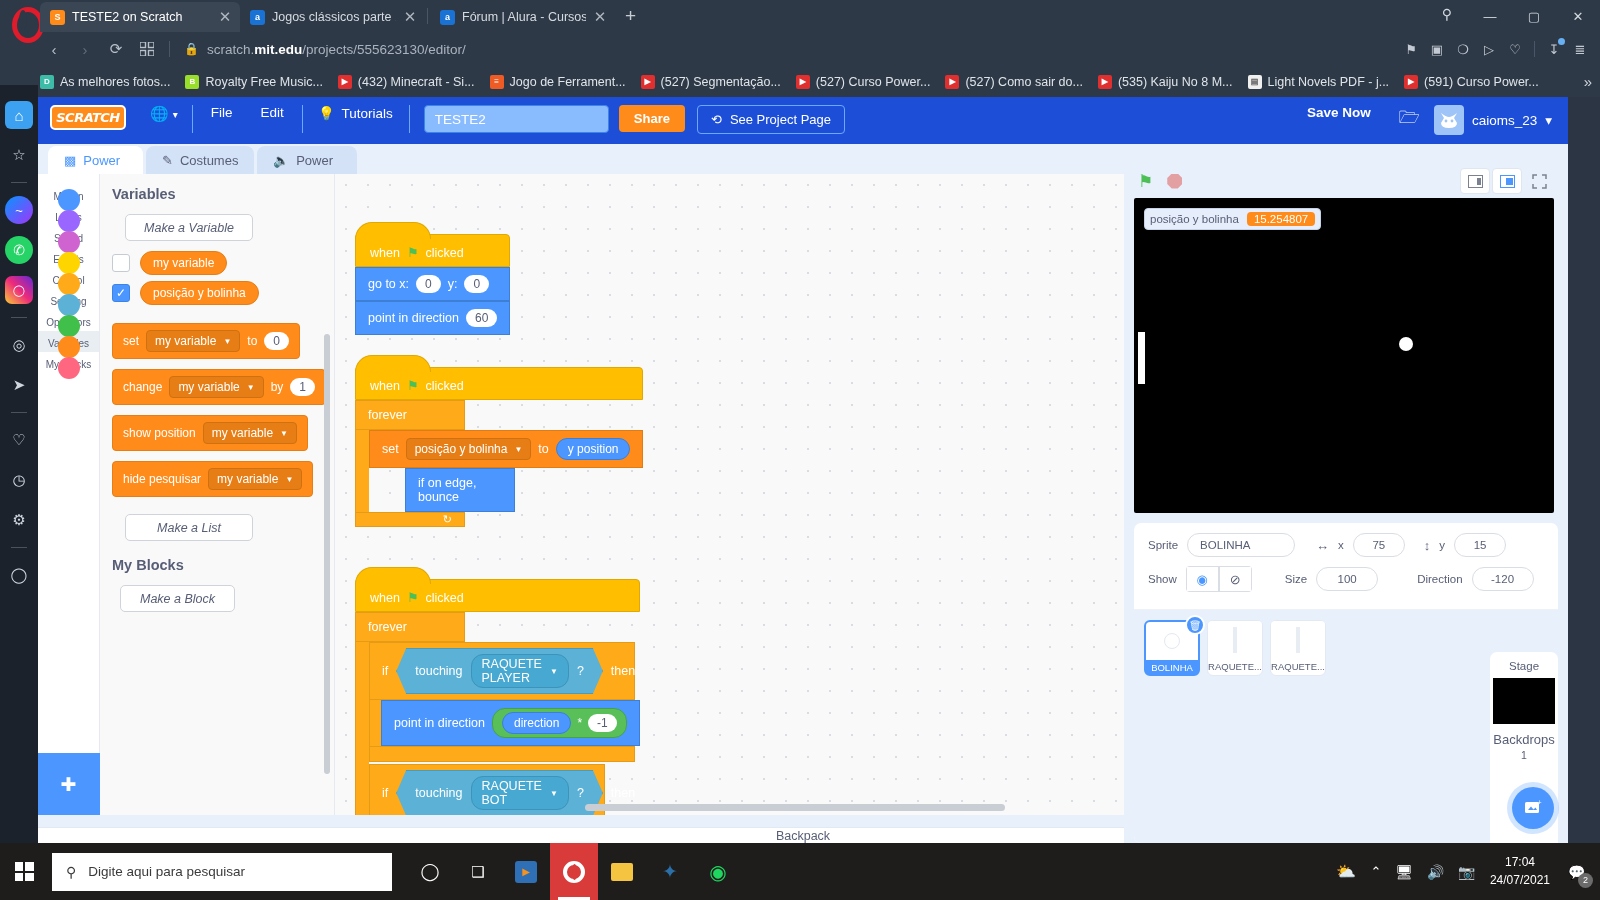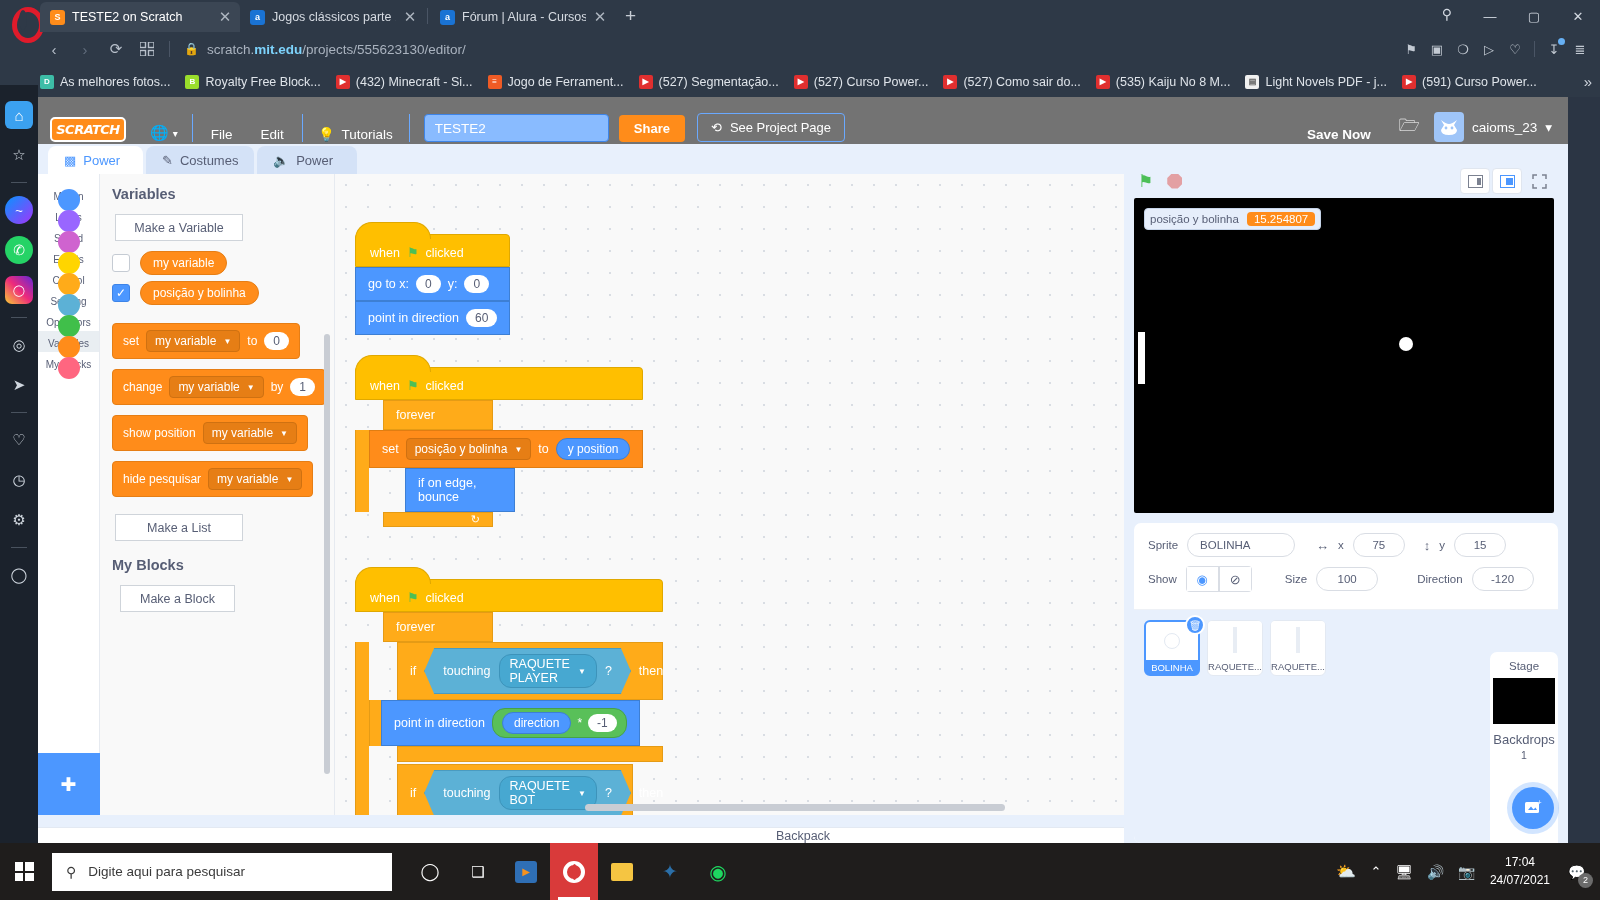--- a/index.html
+++ b/index.html
@@ -29,21 +29,21 @@
   .tab-sep { width:1px; height:16px; background:#4a5565; align-self:center; margin:0 2px; }
   .newtab { color:#c6ccd4; font-size:19px; padding:0 10px; align-self:center; }
 
   .navbar { position:absolute; left:40px; top:32px; height:34px; right:0; display:flex; align-items:center; gap:3px; }
   .navbtn { width:28px; height:28px; display:flex; align-items:center; justify-content:center;
     color:#b8c0cb; font-size:15px; }
   .navbtn.disabled { color:#626e7e; }
   .addressbar { flex:1; display:flex; align-items:center; gap:8px; margin-left:6px; }
   .lock { color:#c2c9d2; font-size:12px; }
   .urltext { font-size:13.5px; color:#aab3bf; white-space:nowrap; }
-  .urltext b { color:#7dd3fc; font-weight:bold; }
+  .urltext b { color:#ffffff; font-weight:bold; }
   .toolbar-icons { display:flex; align-items:center; gap:2px; padding-right:8px; }
   .ticon { width:24px; height:24px; display:flex; align-items:center; justify-content:center;
     color:#c3cad3; font-size:13px; position:relative; }
   .ticon .dot { position:absolute; right:1px; top:1px; width:7px; height:7px; border-radius:50%; background:#67b0f4; }
   .vsep { width:1px; height:16px; background:#4a5565; margin:0 5px; }
 
   .winctl { position:absolute; right:0; top:0; height:32px; display:flex; align-items:center; }
   .winctl div { width:44px; height:32px; display:flex; align-items:center; justify-content:center;
     color:#d3d9e1; font-size:13px; }
   .search-glass { position:absolute; right:148px; top:6px; color:#d3d9e1; font-size:14px; }
@@ -59,21 +59,21 @@
   .opera-sidebar { position:absolute; left:0; top:85px; width:38px; bottom:57px; background:#1b222c;
     display:flex; flex-direction:column; align-items:center; padding-top:10px; gap:0; }
   .sb-item { width:28px; height:28px; margin:6px 0; display:flex; align-items:center;
     justify-content:center; color:#cfd6de; border-radius:6px; font-size:15px; }
   .sb-item.active { background:#3ba1f0; color:#fff; }
   .sb-div { width:16px; height:1px; background:#49525e; margin:7px 0; }
 
   
   .scratch-app { position:absolute; left:38px; top:97px; width:1530px; bottom:57px; background:#e8f0fc; overflow:hidden; }
 
-  .menubar { height:47px; background:#737373; display:flex; align-items:flex-end; padding:2px 12px; gap:0; }
+  .menubar { height:47px; background:#1d4ed8; display:flex; align-items:flex-start; padding:8px 12px; gap:0; }
   .scratch-logo { width:76px; height:25px; background:#ff8c1a; border-radius:5px; display:flex;
     align-items:center; justify-content:center; color:#fff; font-size:13px; font-weight:bold;
     font-style:italic; letter-spacing:-0.5px; border:2px solid #fff; margin-right:14px;
     font-family:"DejaVu Sans", sans-serif; }
   .mb-globe { display:flex; align-items:center; gap:4px; color:#fff; font-size:15px; padding:0 10px; }
   .mb-item { color:#fff; font-size:13.5px; padding:0 14px; white-space:nowrap; }
   .mb-sep { width:1px; height:28px; background:#6aa9ff; margin:0 4px; }
   .mb-tut { display:flex; align-items:center; gap:6px; color:#fff; font-size:13.5px; padding:0 12px; }
   .proj-name { width:185px; height:28px; border-radius:4px; background:#89bbff; border:1px solid #3d84e8;
     color:#fff; font-size:13.5px; display:flex; align-items:center; padding:0 10px; margin:0 10px; }
@@ -102,22 +102,22 @@
   .cat.active { background:#e9eef2; }
   .cat .ball { width:22px; height:22px; border-radius:50%; }
   .cat .lbl { font-size:10px; color:#575e75; margin-top:2px; }
   .cat-bottom { margin-top:auto; width:62px; height:62px; background:#4c97ff; display:flex;
     align-items:center; justify-content:center; }
 
   
   .palette { width:235px; background:#f9f9f9; border-right:1px solid #e6eaf0; padding:12px 0 0 12px;
     position:relative; overflow:hidden; }
   .pal-head { font-size:14.5px; font-weight:bold; color:#575e75; margin-bottom:12px; }
-  .pal-btn { width:128px; height:27px; border:1px solid #cfd4da; border-radius:0; background:#fff;
-    color:#575e75; font-size:12.5px; display:flex; align-items:center; justify-content:center; margin:6px 0 10px 3px; }
+  .pal-btn { width:128px; height:27px; border:1px solid #cfd4da; border-radius:5px; background:#fff;
+    color:#575e75; font-size:12.5px; display:flex; align-items:center; justify-content:center; margin:6px 0 10px 13px;font-style:italic; }
   .varline { display:flex; align-items:center; gap:10px; margin:6px 0; }
   .chk { width:18px; height:18px; border-radius:3px; border:1px solid #c5cbd3; background:#fff; }
   .chk.on { background:#4c97ff; border-color:#3d84e8; display:flex; align-items:center;
     justify-content:center; color:#fff; font-size:12px; }
   .oval { background:#ff8c1a; border:1px solid #e67e15; border-radius:12px; color:#fff; font-size:12px;
     padding:4px 12px; display:inline-flex; align-items:center; }
   .blk { background:#ff8c1a; border:1px solid #e67e15; border-radius:4px; color:#fff; font-size:12px;
     padding:6px 10px; display:inline-flex; align-items:center; gap:7px; margin:5px 0; }
   .dd { background:#e67e15; border:1px solid #cf7111; border-radius:4px; padding:3px 8px;
     display:inline-flex; align-items:center; gap:7px; font-size:12px; color:#fff; }
@@ -138,21 +138,21 @@
   .script { position:absolute; }
   .hat { background:#ffbf00; border:1px solid #e0a800; color:#fff; font-size:12.5px;
     border-radius:4px 4px 0 0; padding:10px 14px 6px; display:flex; align-items:center; gap:7px;
     position:relative; min-width:88px; }
   .hat::before { content:""; position:absolute; left:-1px; top:-13px; width:74px; height:16px;
     background:#ffbf00; border:1px solid #e0a800; border-bottom:none; border-radius:36px 36px 0 0; }
   .bblk { background:#4c97ff; border:1px solid #3d7fd4; color:#fff; font-size:12.5px;
     padding:7px 12px; display:flex; align-items:center; gap:7px; position:relative; }
   .oblk { background:#ff8c1a; border:1px solid #e07d12; color:#fff; font-size:12.5px;
     padding:7px 12px; display:flex; align-items:center; gap:7px; }
-  .ctrl { background:#ffab19; border:1px solid #e59b15; color:#fff; font-size:12.5px;margin-left:28px; }
+  .ctrl { background:#ffab19; border:1px solid #e59b15; color:#fff; font-size:12.5px; }
   .ctrl-top { padding:7px 12px; }
   .ctrl-foot { height:15px; display:flex; align-items:center; justify-content:flex-end; padding-right:12px; font-size:11px; }
   .wnum { background:#fff; border-radius:11px; color:#575e75; font-size:12px; padding:2px 9px; min-width:20px; text-align:center; }
   .sensing-hex { background:#5cb1d6; border:1px solid #4a9bc0; color:#fff; font-size:12.5px;
     padding:5px 10px; display:flex; align-items:center; gap:8px;
     clip-path: polygon(10px 0, calc(100% - 10px) 0, 100% 50%, calc(100% - 10px) 100%, 10px 100%, 0 50%); padding-left:18px; padding-right:18px;}
   .sens-dd { background:#47a8d1; border:1px solid #3d93ba; border-radius:12px; padding:2px 10px;
     display:inline-flex; align-items:center; gap:8px; font-size:12.5px; }
   .op-green { background:#59c059; border:1px solid #47a247; border-radius:13px; color:#fff;
     font-size:12px; padding:3px 9px; display:flex; align-items:center; gap:6px; }
@@ -300,21 +300,21 @@
       </div>
     </div>
 
     <div class="bookmarks">
       <div class="bm">
           <span class="bmicon" style="background:#3dbda7;">D</span>
           <span>As melhores fotos...</span>
         </div>
       <div class="bm">
           <span class="bmicon" style="background:#9ade2c;">B</span>
-          <span>Royalty Free Block...</span>
+          <span>Royalty Free Music...</span>
         </div>
       <div class="bm">
           <span class="bmicon" style="background:#e02f2f;">▶</span>
           <span>(432) Minecraft - Si...</span>
         </div>
       <div class="bm">
           <span class="bmicon" style="background:#ef5b25;">≡</span>
           <span>Jogo de Ferrament...</span>
         </div>
       <div class="bm">

